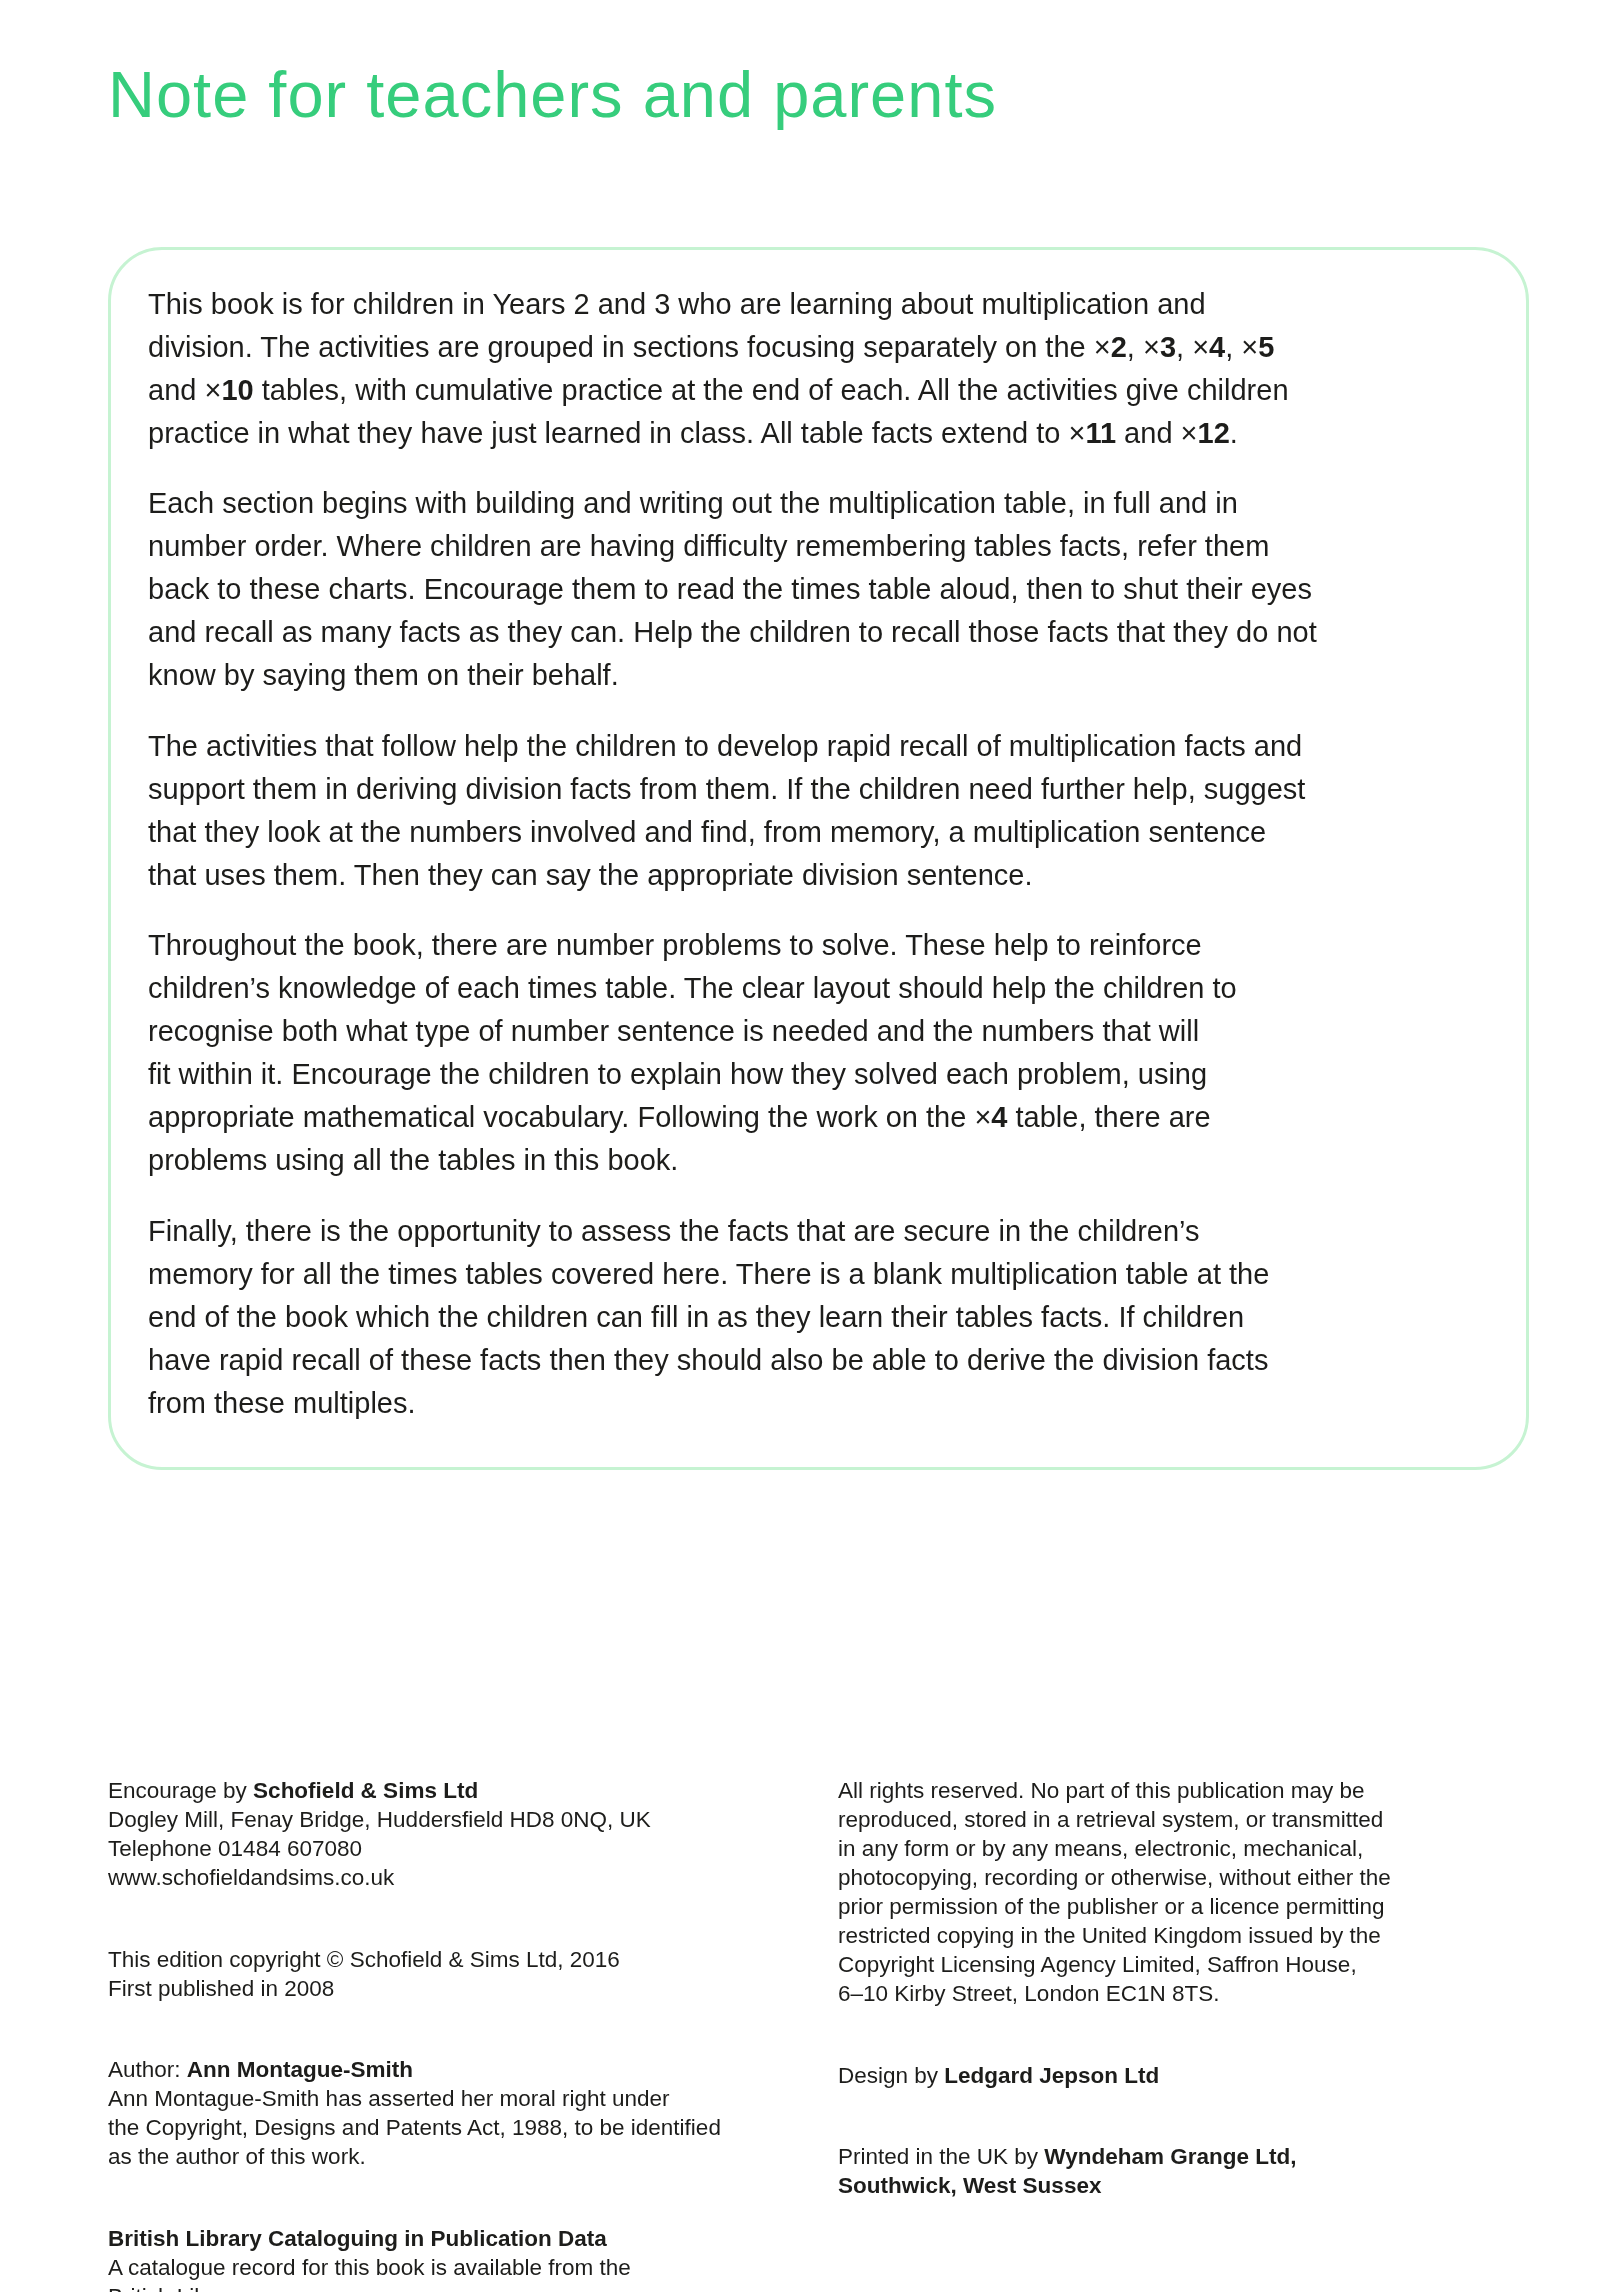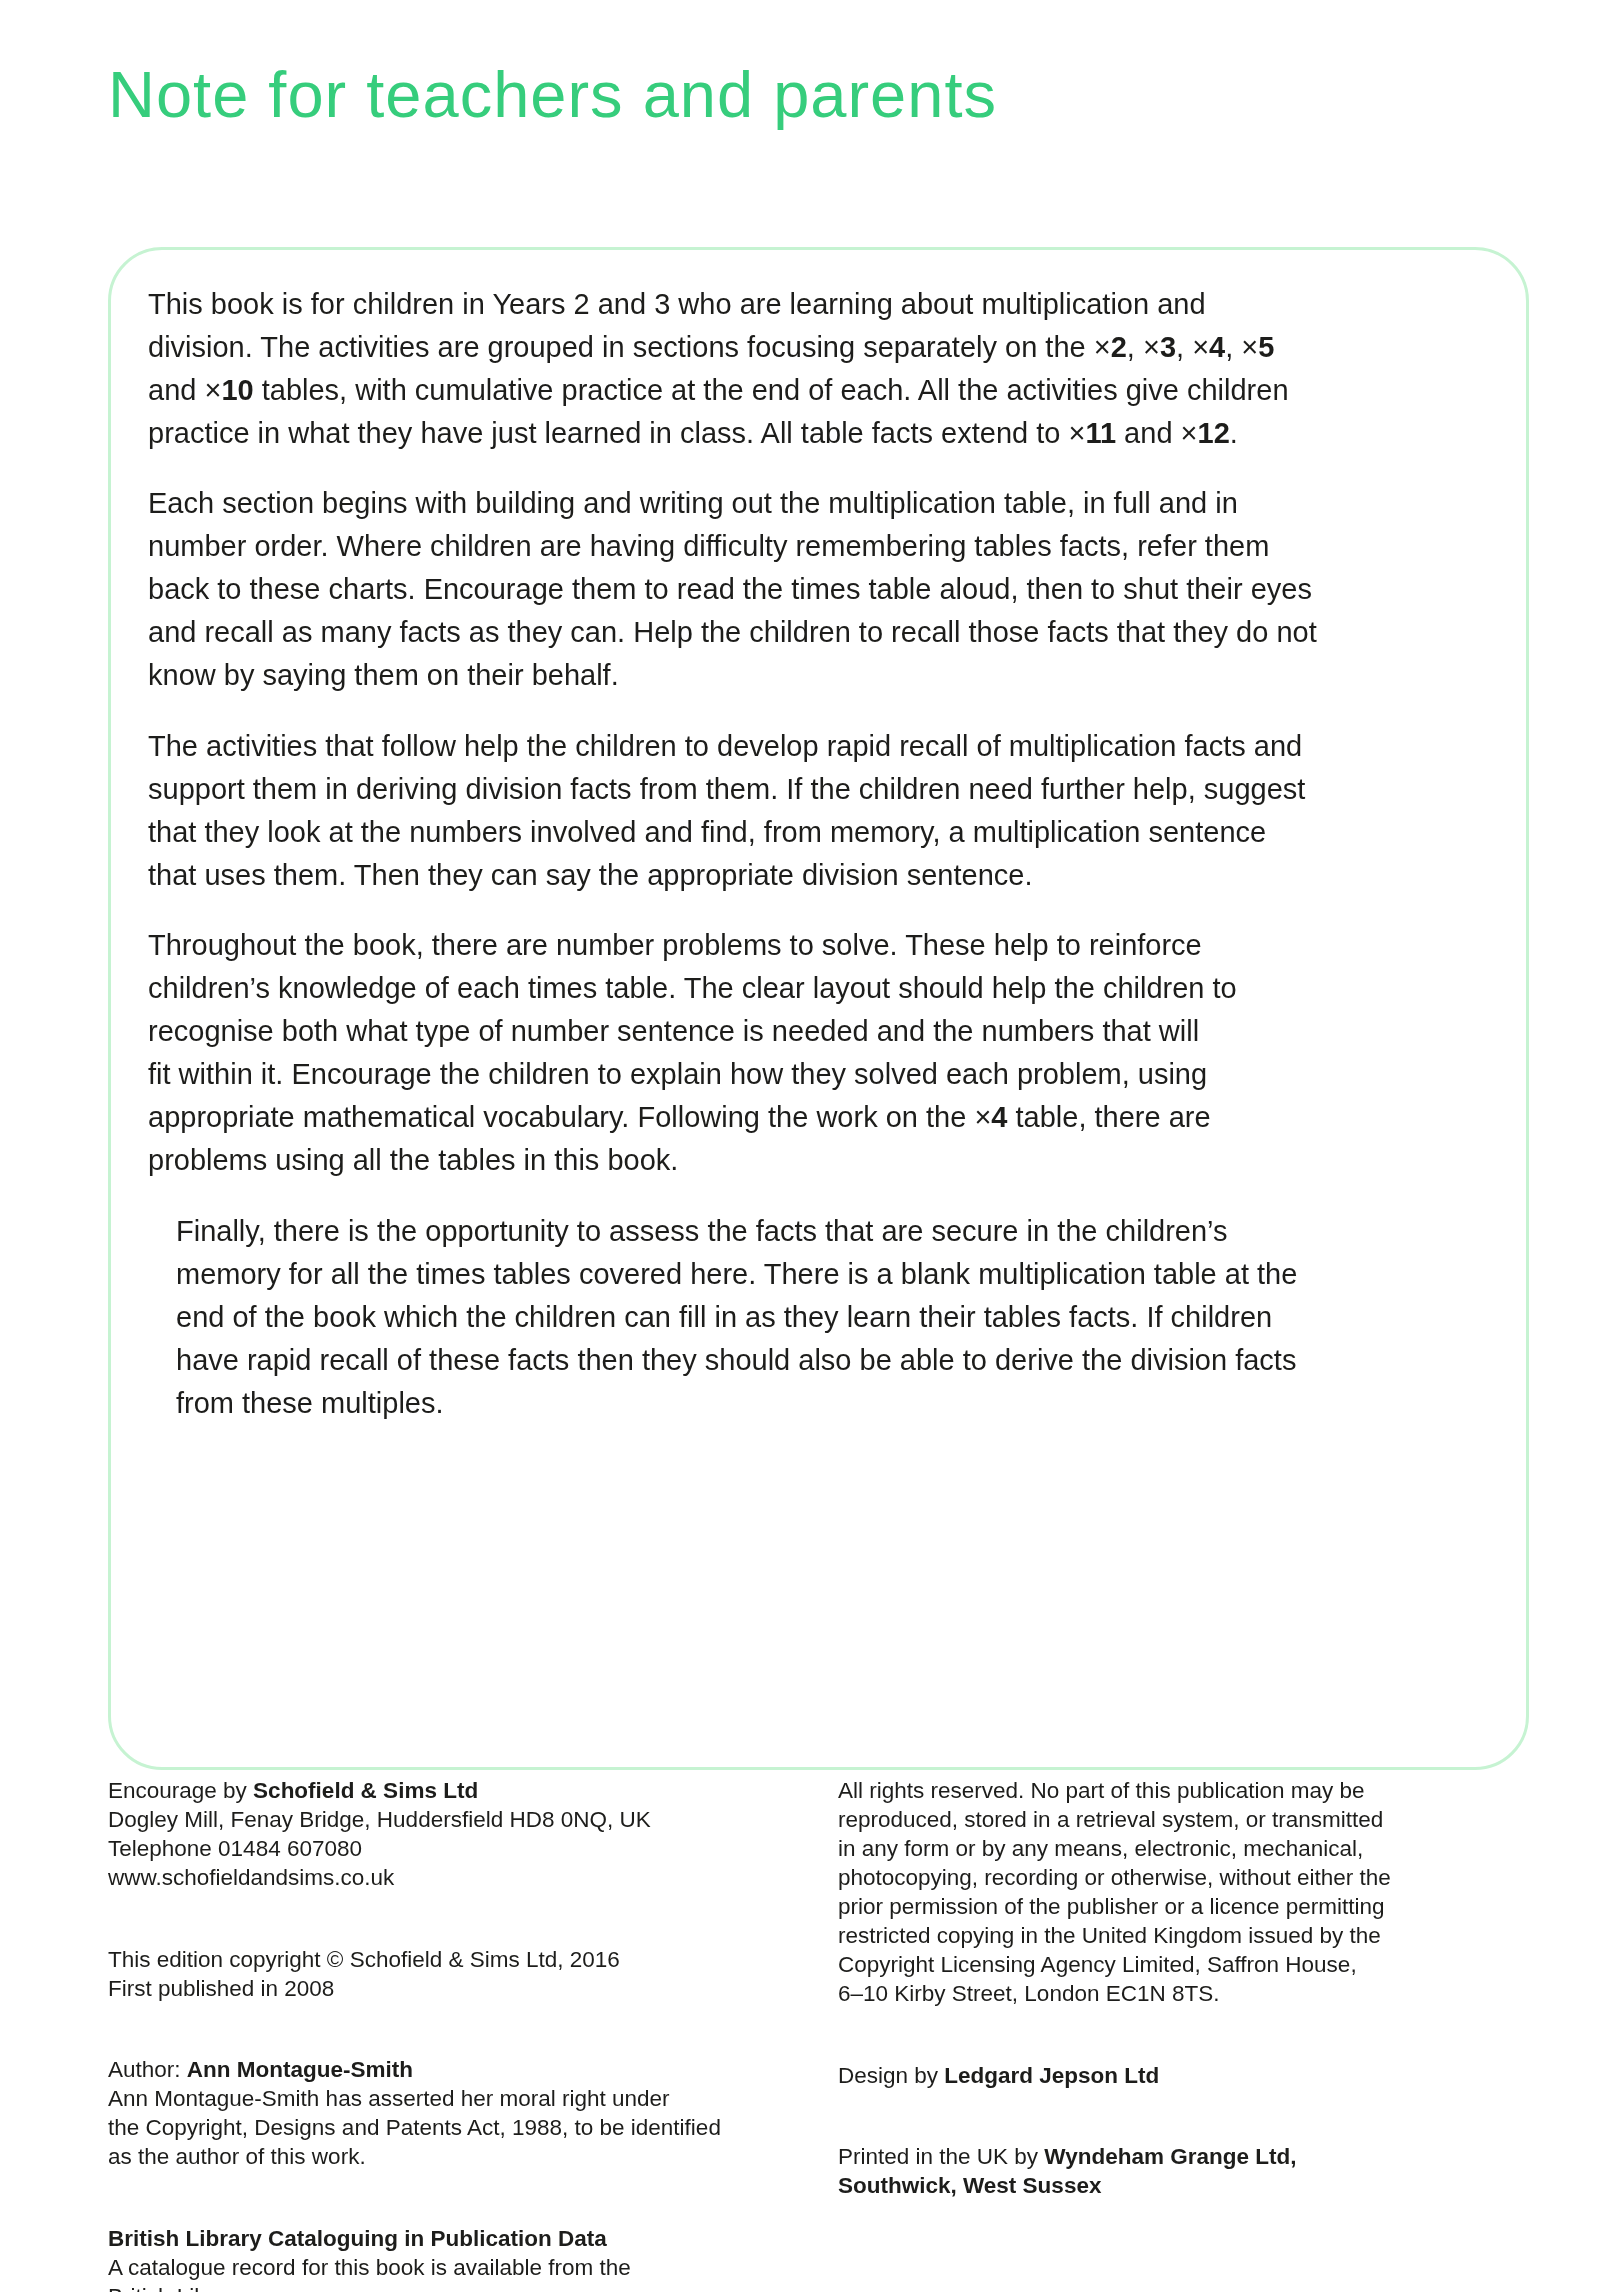--- a/index.html
+++ b/index.html
@@ -24,35 +24,35 @@
     font-weight: normal;
     letter-spacing: 1px;
     color: var(--title-green, #36cd7c);
     white-space: nowrap;
   }
   .note-box {
     position: absolute;
     left: 108px;
     top: 247px;
     width: 1421px;
-    height: 1523px;
+    height: 1223px;
     box-sizing: border-box;
     border: 3.9px solid var(--box-border-green, #c6f3d2);
     border-radius: 54px;
     padding: 33px 37px 29px 37px;
     background: #ffffff;
   }
   .note-para {
     margin: 0 0 27.4px 0;
     font-size: 29px;
     line-height: 43px;
     white-space: pre-line;
     color: var(--text-color, #1d1d1b);
   }
-  .note-para:last-child { margin-bottom: 0; margin-left: 28px; }
+  .note-para:last-child { margin-bottom: 0; }
   .note-para b, .imprint-block b { font-weight: bold; }
   .imprint {
     position: absolute;
     left: 108px;
     top: 1747px;
     width: 1421px;
     display: flex;
     align-items: flex-start;
   }
   .imprint-col {

